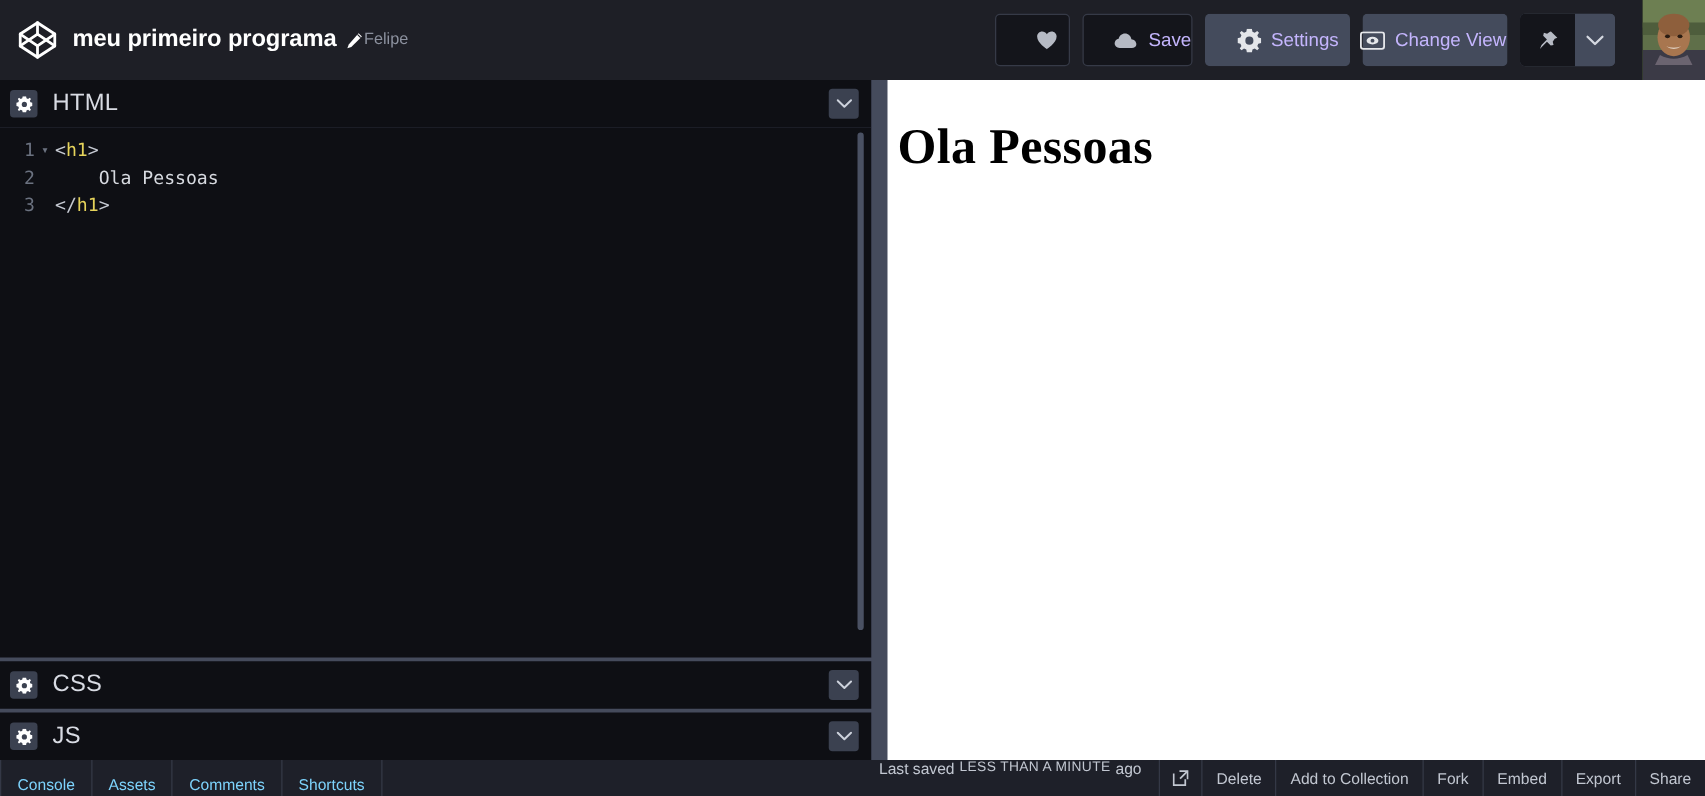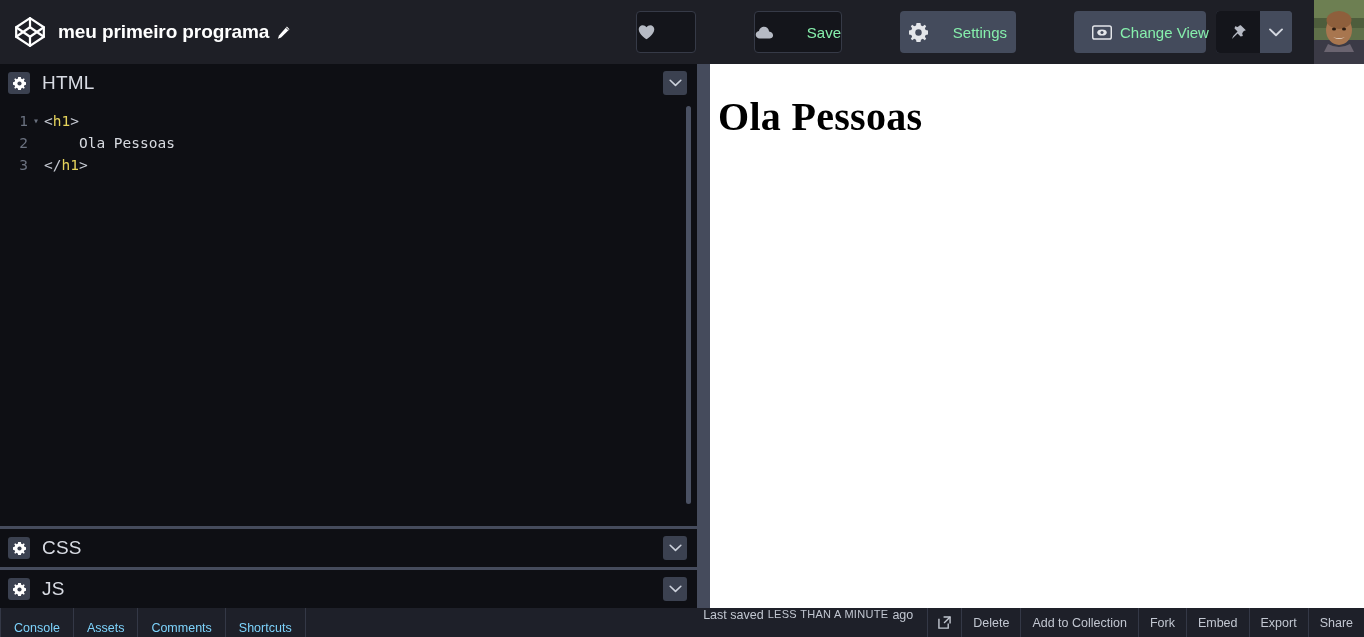--- a/index.html
+++ b/index.html
@@ -72,41 +72,40 @@
     gap: 10px;
     padding-right: 0;
     height: 100%;
   }
 
   .btn {
     height: 42px;
     border-radius: 4px;
     display: flex;
     align-items: center;
-    justify-content: space-between;
+    justify-content: flex-end;
     gap: 8px;
-    color: #86efac;
+    color: #c4b5fd;
     font-size: 15px;
     cursor: pointer;
     border: 1px solid transparent;
     padding: 0 16px;
     white-space: nowrap;
-    margin-left: 48px;
   }
   .btn-dark {
     background: #14151b;
     border: 1px solid #363a47;
   }
   .btn-slate {
     background: #444b5c;
   }
   .btn-heart { width: 60px; padding: 0; }
   .btn-save { width: 88px; padding: 0; }
   .btn-settings { width: 116px; padding: 8px; }
-  .btn-changeview { width: 132px; padding: 17px; }
+  .btn-changeview { width: 116px; padding: 0; }
 
   .pin-group {
     display: flex;
     align-items: center;
     border-radius: 4px;
     overflow: hidden;
     height: 42px;
     background: #444b5c;
   }
   .pin-btn {
@@ -341,20 +340,21 @@
     <div class="title-block">
       <div class="pen-title-row">
         <span class="pen-title">meu primeiro programa</span>
         <span class="pencil-icon">
           <svg width="15" height="15" viewBox="0 0 16 16" aria-hidden="true">
             <path d="M11.6 1.6 L14.4 4.4 L5.4 13.4 L2 14.6 L3.2 11.2 Z" fill="#ffffff"></path>
             <path d="M10.6 2.6 L13.4 5.4" stroke="#1e1f26" stroke-width="1"></path>
           </svg>
         </span>
       </div>
+      <span class="pen-author">Felipe</span>
     </div>
 
     <div class="topbar-spacer"></div>
 
     <div class="top-actions">
 
       <div class="btn btn-dark btn-heart">
         <span>
           <svg width="19" height="19" viewBox="0 0 20 20" aria-hidden="true">
             <path d="M10 17.2 C10 17.2 1.8 12 1.8 6.6 C1.8 4.1 3.7 2.3 6.0 2.3 C7.6 2.3 9.1 3.2 10 4.6 C10.9 3.2 12.4 2.3 14.0 2.3 C16.3 2.3 18.2 4.1 18.2 6.6 C18.2 12 10 17.2 10 17.2 Z" fill="#b6bac4"></path>

